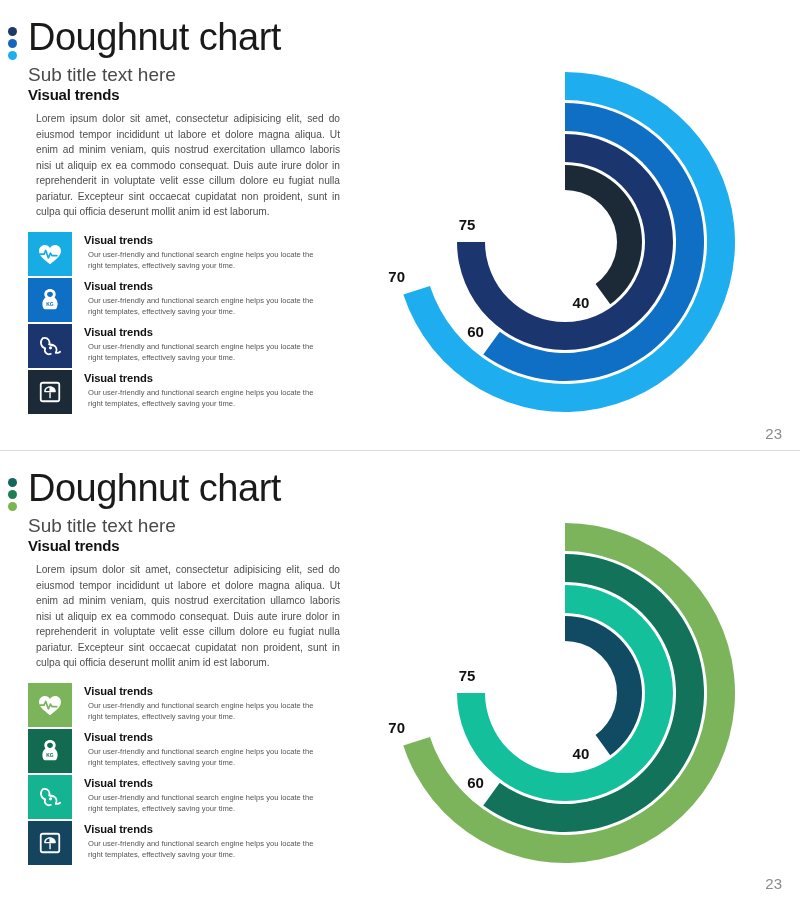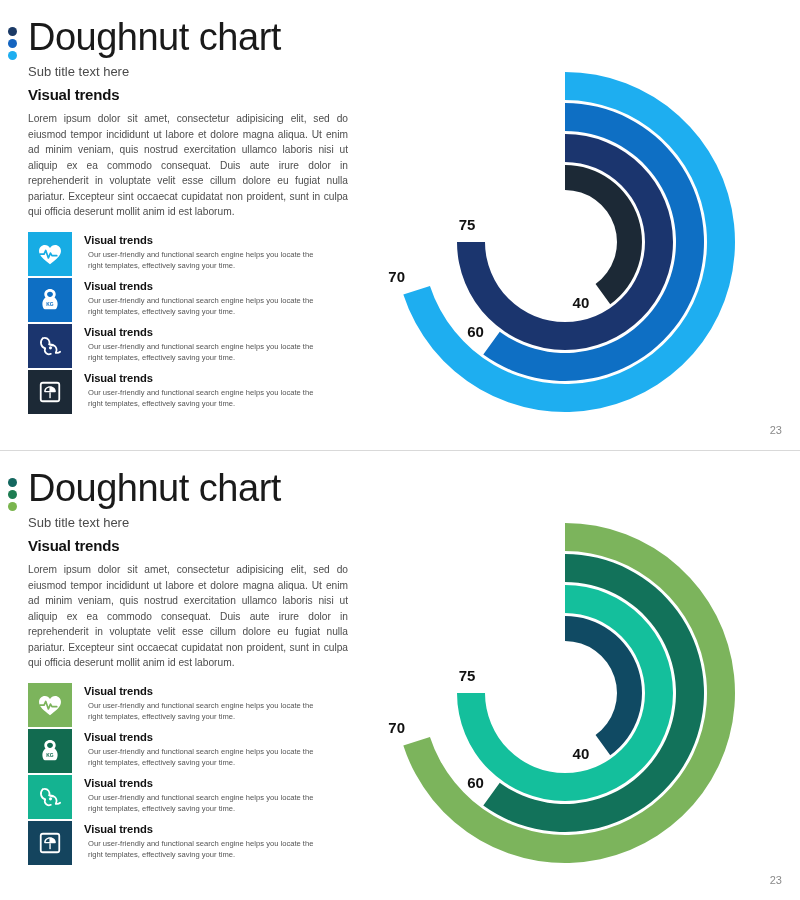--- a/index.html
+++ b/index.html
@@ -34,36 +34,36 @@
     margin: 0 0 0 22px;
     font-size: 38px;
     font-weight: 300;
     letter-spacing: -0.5px;
     color: #1a1a1a;
     line-height: 1.05;
     font-family: "Liberation Sans", sans-serif;
   }
   .subtitle {
     margin: 6px 0 0 22px;
-    font-size: 13px;
+    font-size: 19px;
     font-weight: 400;
     color: #4a4a4a;
   }
 
   
   .left { position: absolute; left: 28px; top: 86px; width: 320px; }
   .h2 {
     margin: 0 0 8px 0;
     font-size: 15px;
     font-weight: 700;
     color: #111111;
     letter-spacing: -0.2px;
   }
   .para {
-    margin: 0;
+    margin: 8px;
     font-size: 10.2px;
     line-height: 1.52;
     color: #4d4d4d;
     text-align: justify;
   }
 
   
   .list { position: absolute; left: 28px; top: 232px; width: 320px; }
   .row { display: flex; align-items: flex-start; margin-bottom: 2px; height: 44px; }
   .tile {
@@ -83,22 +83,22 @@
 
   
   .chartwrap { position: absolute; left: 392px; top: 56px; width: 360px; height: 370px; }
   .chartwrap svg { width: 100%; height: 100%; display: block; overflow: visible; }
   .arclabel {
     font-family: "Liberation Sans", sans-serif;
     font-size: 15px; font-weight: 700; fill: #111111;
   }
 
   .pagenum {
-    position: absolute; right: 18px; bottom: 14px;
-    font-size: 11px; color: #8a8a8a;
+    position: absolute; right: 18px; bottom: 8px;
+    font-size: 15px; color: #8a8a8a;
   }
 </style>
 </head>
 <body>
 
 <div class="deck">
   <section class="slide">
     <div class="head">
       <div class="dots">
           <i style="background:#1b3a66"></i>

